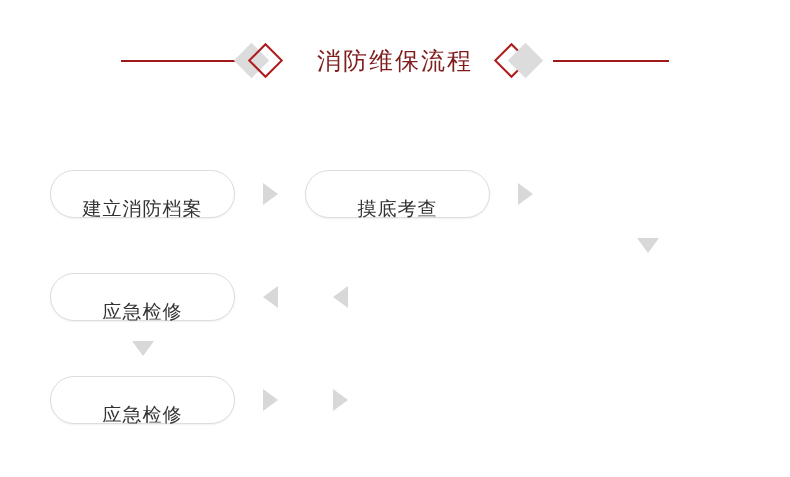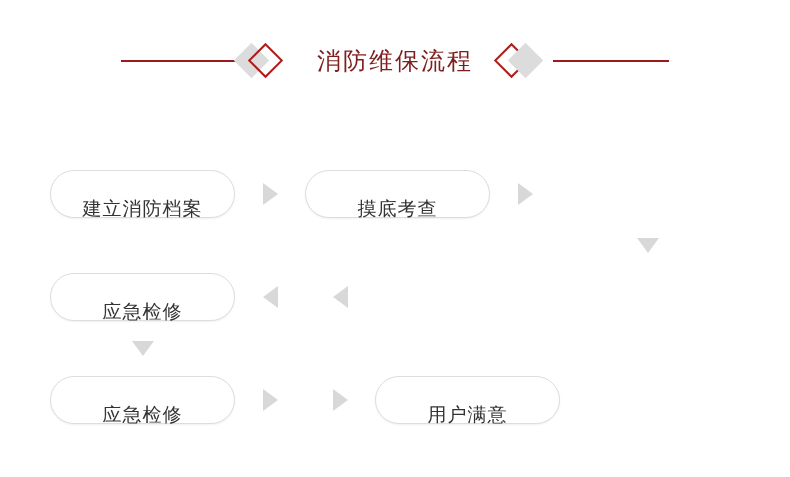--- a/index.html
+++ b/index.html
@@ -213,18 +213,15 @@
   <div class="flow-row">
     <div class="node">
       <span class="node-label">应急检修</span>
     </div>
     <div class="h-arrow">
         <div class="tri-right"></div>
       </div>
     <div class="h-arrow">
         <div class="tri-right"></div>
       </div>
-    <div class="node">
-      <span class="node-label">用户满意</span>
-    </div>
   </div>
 
 </div>
 
 </body></html>

